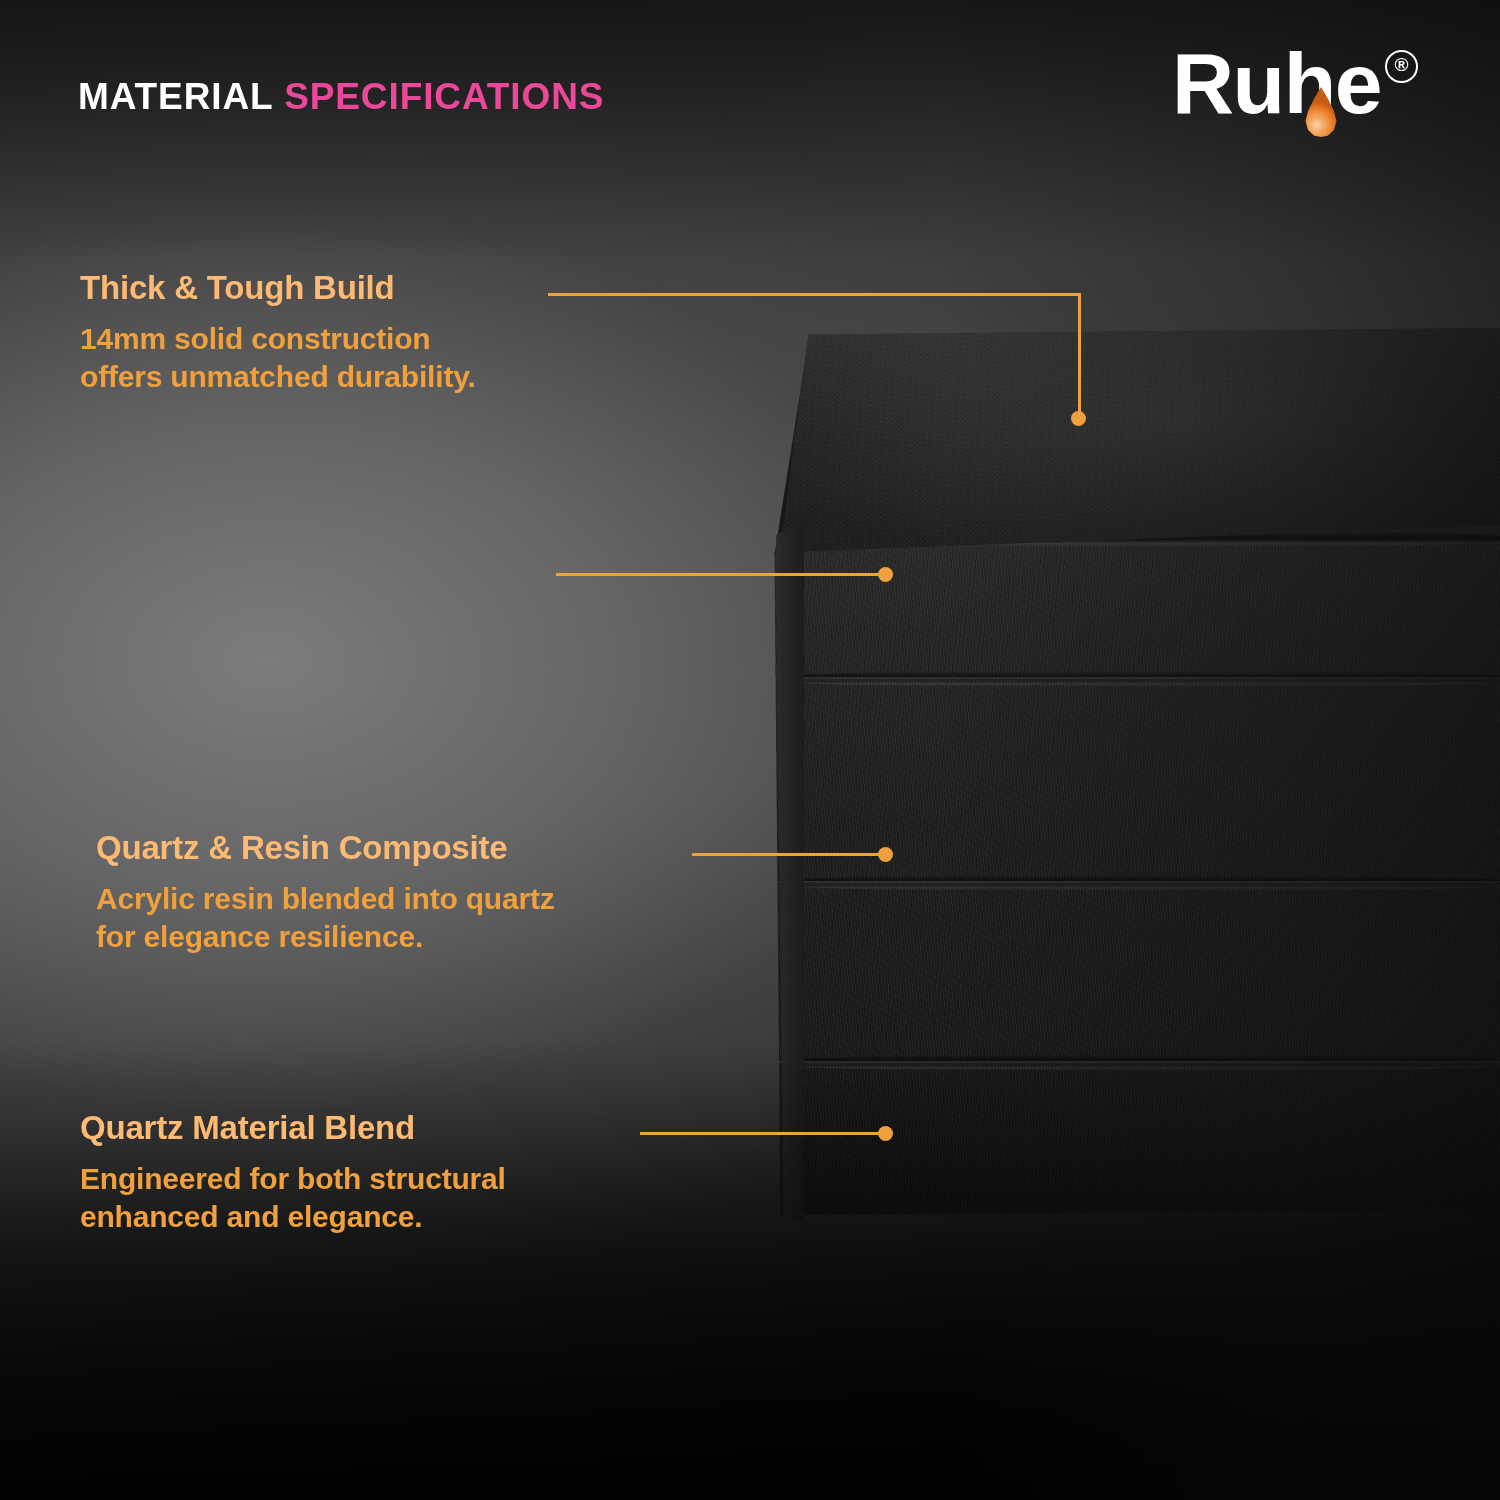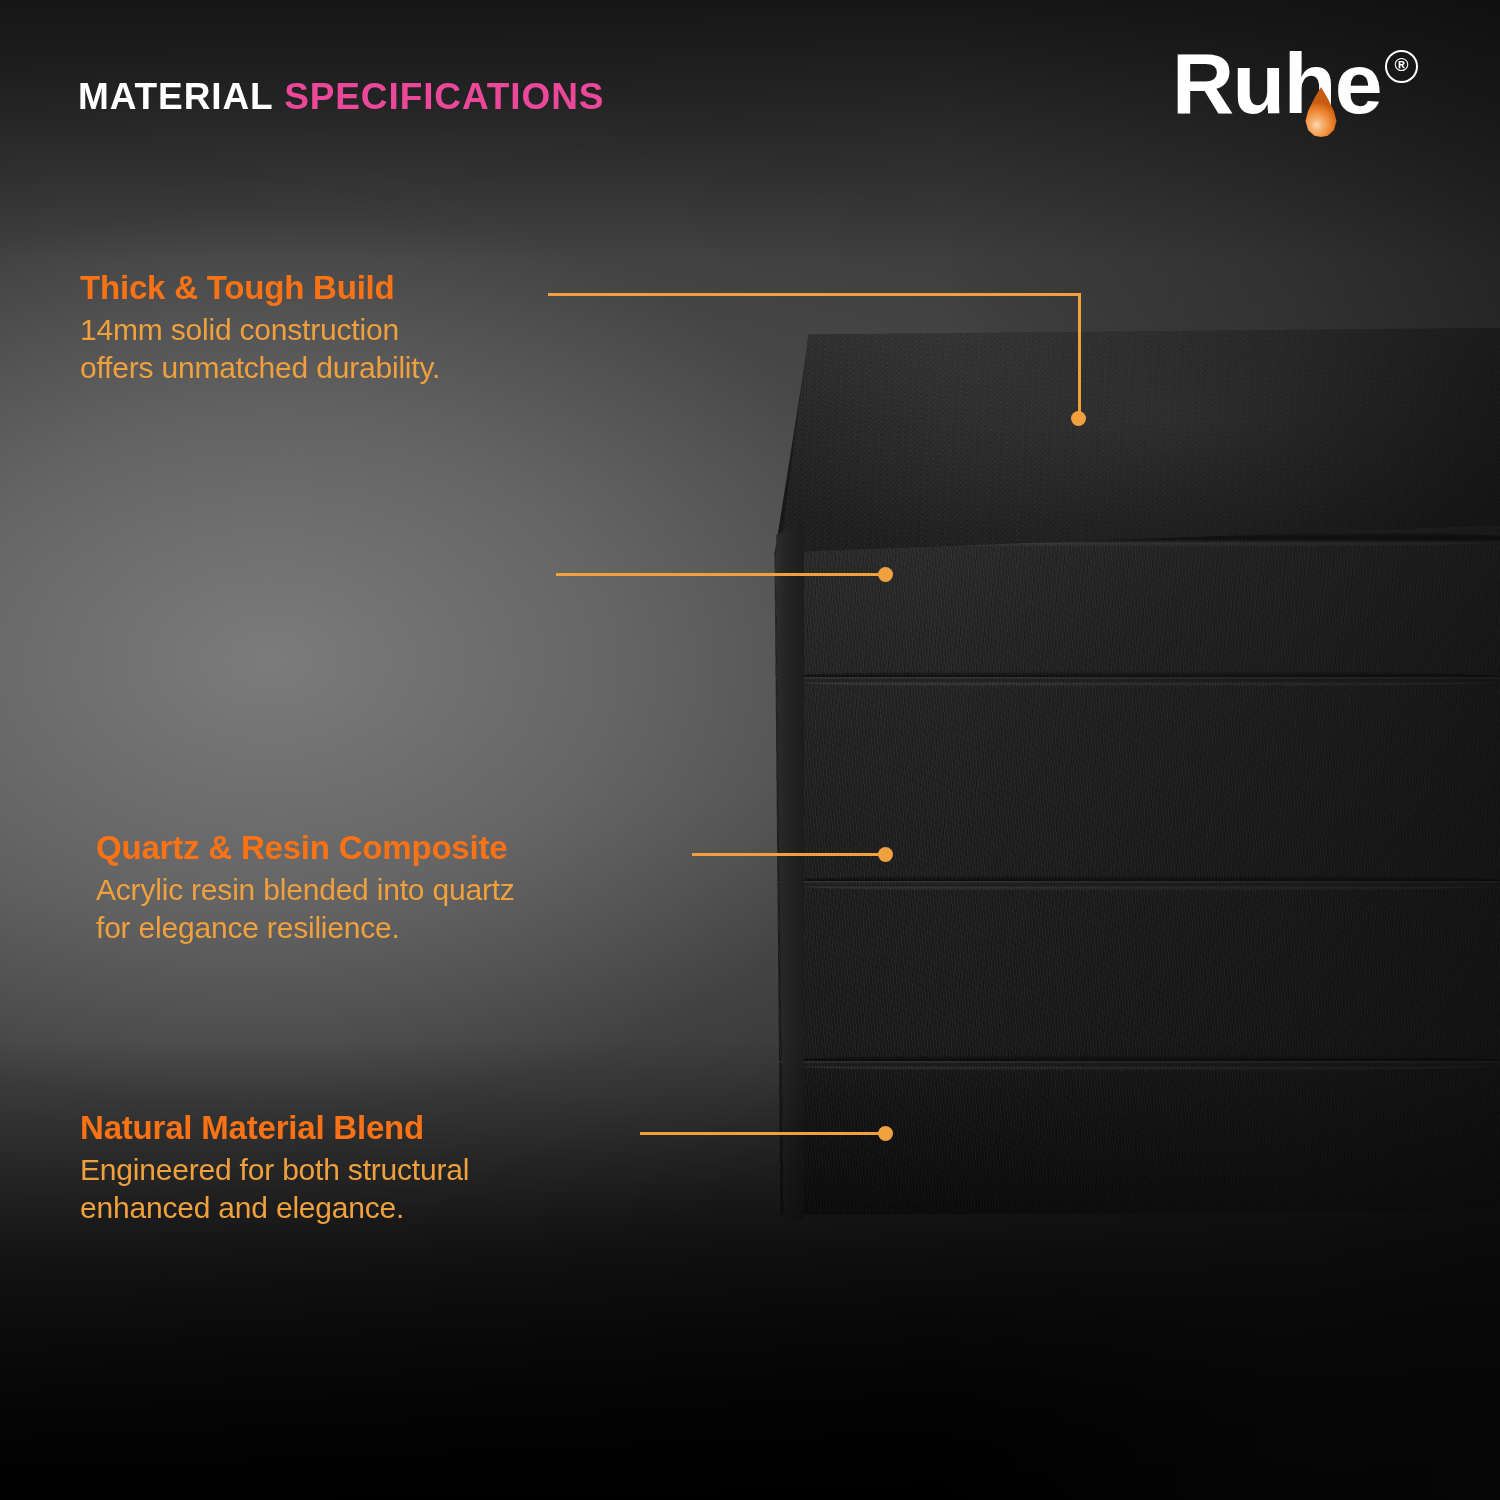--- a/index.html
+++ b/index.html
@@ -192,32 +192,33 @@
     height: 4px;
     pointer-events: none;
     background: linear-gradient(180deg, rgba(200,200,200,0.22) 0%, rgba(120,120,120,0.05) 100%);
   }
 
   
   .callout { position: absolute; }
   .callout .title {
     font-size: 33px;
     font-weight: bold;
-    color: #f97316;
+    color: #fdba74;
     white-space: nowrap;
     line-height: 40px;
     letter-spacing: -0.2px;
   }
   .callout .desc {
-    margin-top: 3px;
+    margin-top: 12px;
     font-size: 30px;
     color: #f0a03c;
     line-height: 38px;
     white-space: pre-line;
     letter-spacing: -0.2px;
+    font-weight: bold;
   }
 
   
   .conn {
     position: absolute;
     background: #f0a03c;
     height: 3px;
   }
   .conn-v {
     position: absolute;
@@ -288,20 +289,20 @@
 
   <div class="callout" style="left:96px; top:828px;">
     <div class="title">Quartz &amp; Resin Composite</div>
     <div class="desc">Acrylic resin blended into quartz
 for elegance resilience.</div>
   </div>
   <div class="conn" style="left:692px; top:853px; width:198px;"></div>
   <div class="dot" style="left:878px; top:847px;"></div>
 
   <div class="callout" style="left:80px; top:1108px;">
-    <div class="title">Natural Material Blend</div>
+    <div class="title">Quartz Material Blend</div>
     <div class="desc">Engineered for both structural
 enhanced and elegance.</div>
   </div>
   <div class="conn" style="left:640px; top:1132px; width:250px;"></div>
   <div class="dot" style="left:878px; top:1126px;"></div>
 
 </div>
 
 </body></html>

